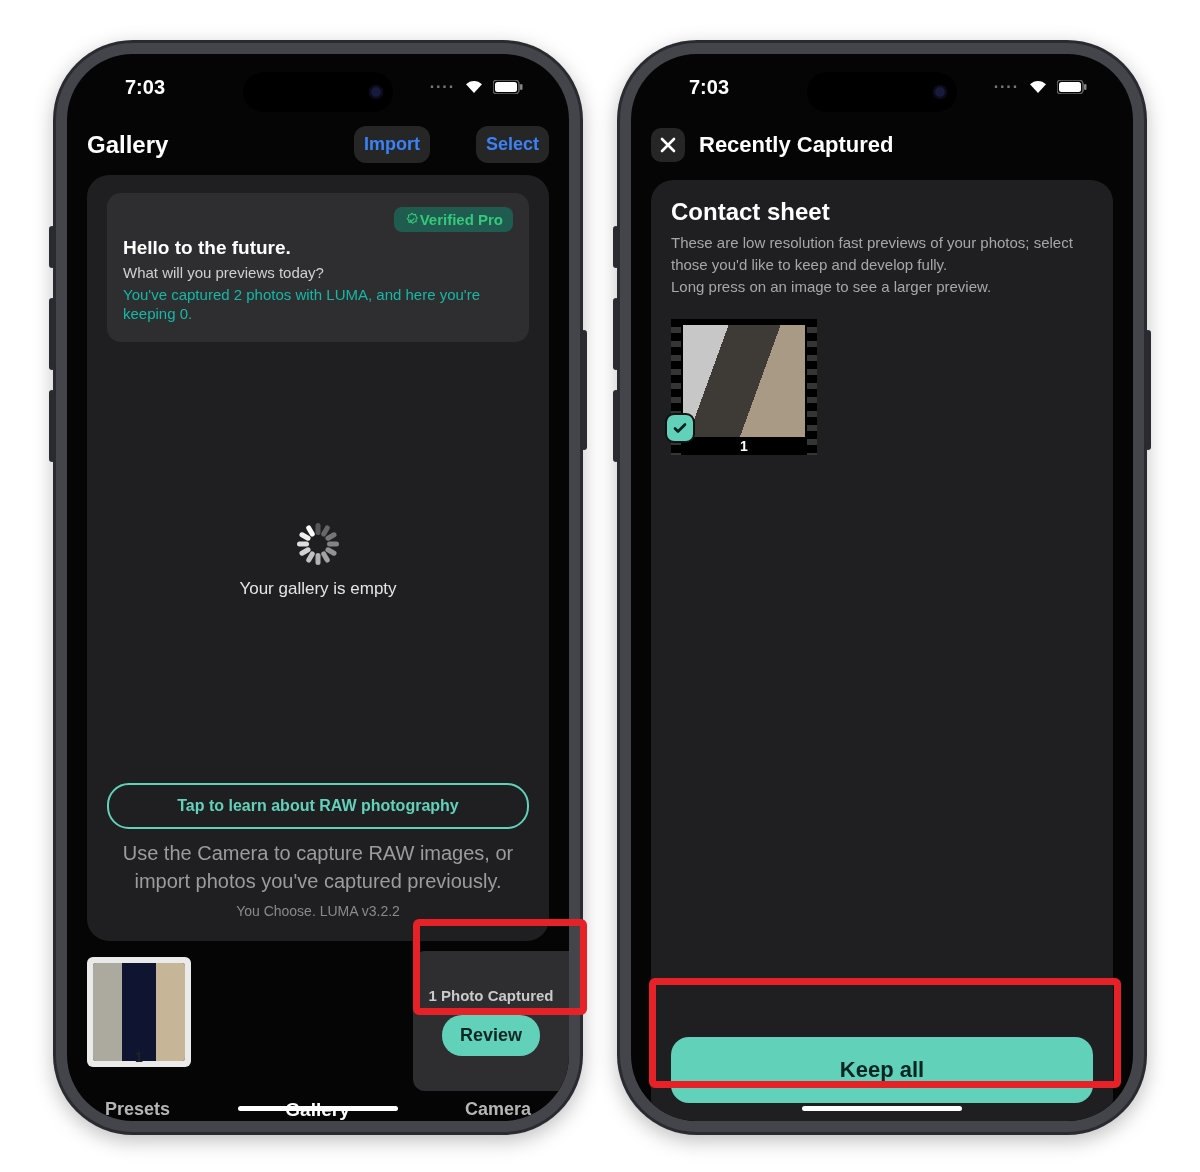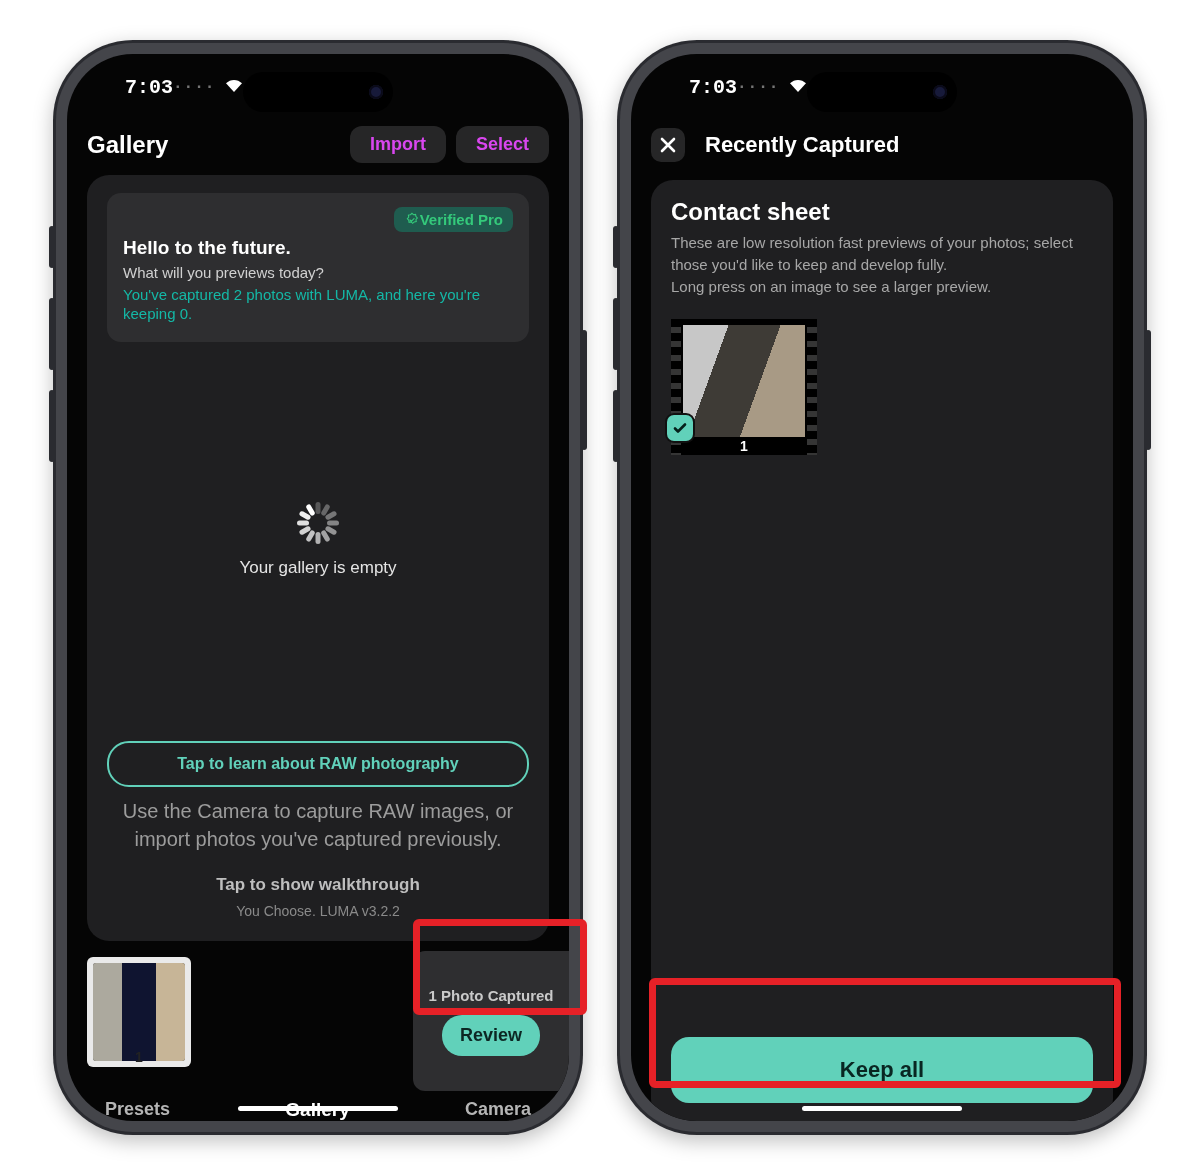--- a/index.html
+++ b/index.html
@@ -74,47 +74,46 @@
     display:flex; align-items:center; justify-content:flex-end; padding-right:10px; box-sizing:border-box;
   }
   .island::after {
     content:""; width:14px; height:14px; background:#171A3A; border-radius:50%;
     box-shadow: inset 0 0 0 2px #0A0A18;
   }
 
   
   .status {
     position:absolute; top:0; left:0; right:0; height:66px;
-    display:flex; justify-content:flex-start; align-items:center;
+    display:flex; justify-content:space-between; align-items:center;
     padding: 0 40px; box-sizing:border-box;
     font-size:20px; font-weight:600;
     z-index:40;
-    font-family:Liberation Mono, monospace;
   }
   .status-left { padding-left:18px; }
   .status-right { display:flex; gap:8px; align-items:center; padding-right:6px;}
   .dots { letter-spacing:1px; opacity:0.45; font-size:16px; }
 
   .content {
     position:absolute; top:66px; left:0; right:0; bottom:0;
     display:flex; flex-direction:column;
     padding: 0 20px;
     box-sizing:border-box;
   }
 
   
   .header-row {
     display:flex; justify-content:space-between; align-items:center;
     margin-top:6px; margin-bottom:12px;
   }
   .header-title { font-size:24px; font-weight:800; }
   .header-btns { display:flex; gap:10px; }
   .pill-btn {
-    background:#262627; color:#d946ef; padding:8px 20px; border-radius:12px;
-    font-size:18px; font-weight:700;
+    background:#262627; color:#3b82f6; padding:8px 10px; border-radius:12px;
+    font-size:18px; font-weight:700;margin-left:36px;
   }
 
   .panel {
     background: var(--panel-bg);
     border-radius:22px;
     padding:18px 20px 18px;
     position:relative;
     flex:1; min-height:0;
     display:flex; flex-direction:column;
   }
@@ -210,21 +209,21 @@
   }
   .tabbar .active { color:#fff; font-weight:800; font-size:19px; }
 
   .home-indicator {
     position:absolute; bottom:10px; left:50%; transform:translateX(-50%);
     width:160px; height:5px; background:#fff; border-radius:3px;
   }
 
   
   .rc-row {
-    display:flex; align-items:center; gap:20px; margin-top:8px; margin-bottom:18px;
+    display:flex; align-items:center; gap:14px; margin-top:8px; margin-bottom:18px;
   }
   .close-btn {
     width:34px; height:34px; background:#262627; border-radius:10px;
     display:flex; align-items:center; justify-content:center;
   }
   .rc-title { font-size:22px; font-weight:800; }
   .panel2 {
     background: var(--panel-bg);
     border-radius:22px;
     padding:18px 20px 18px;
@@ -357,21 +356,20 @@
                 <span style="transform: rotate(240deg) translate(-2.5px, -21px); opacity: 0.8;"></span>
                 <span style="transform: rotate(270deg) translate(-2.5px, -21px); opacity: 0.86;"></span>
                 <span style="transform: rotate(300deg) translate(-2.5px, -21px); opacity: 0.93;"></span>
                 <span style="transform: rotate(330deg) translate(-2.5px, -21px); opacity: 1;"></span>
               </div>
             <div class="empty-text">Your gallery is empty</div>
           </div>
 
           <div class="learn-btn">Tap to learn about RAW photography</div>
           <div class="helper">Use the Camera to capture RAW images, or import photos you've captured previously.</div>
-          <div class="walkthrough">Tap to show walkthrough</div>
           <div class="version">You Choose. LUMA v3.2.2</div>
         </div>
 
         <div class="bottom-strip">
           <div class="thumb-box">
             <div class="thumb-inner">
                 <div class="fake-photo-a"></div>
               </div>
             <div class="thumb-num">1</div>
           </div>

